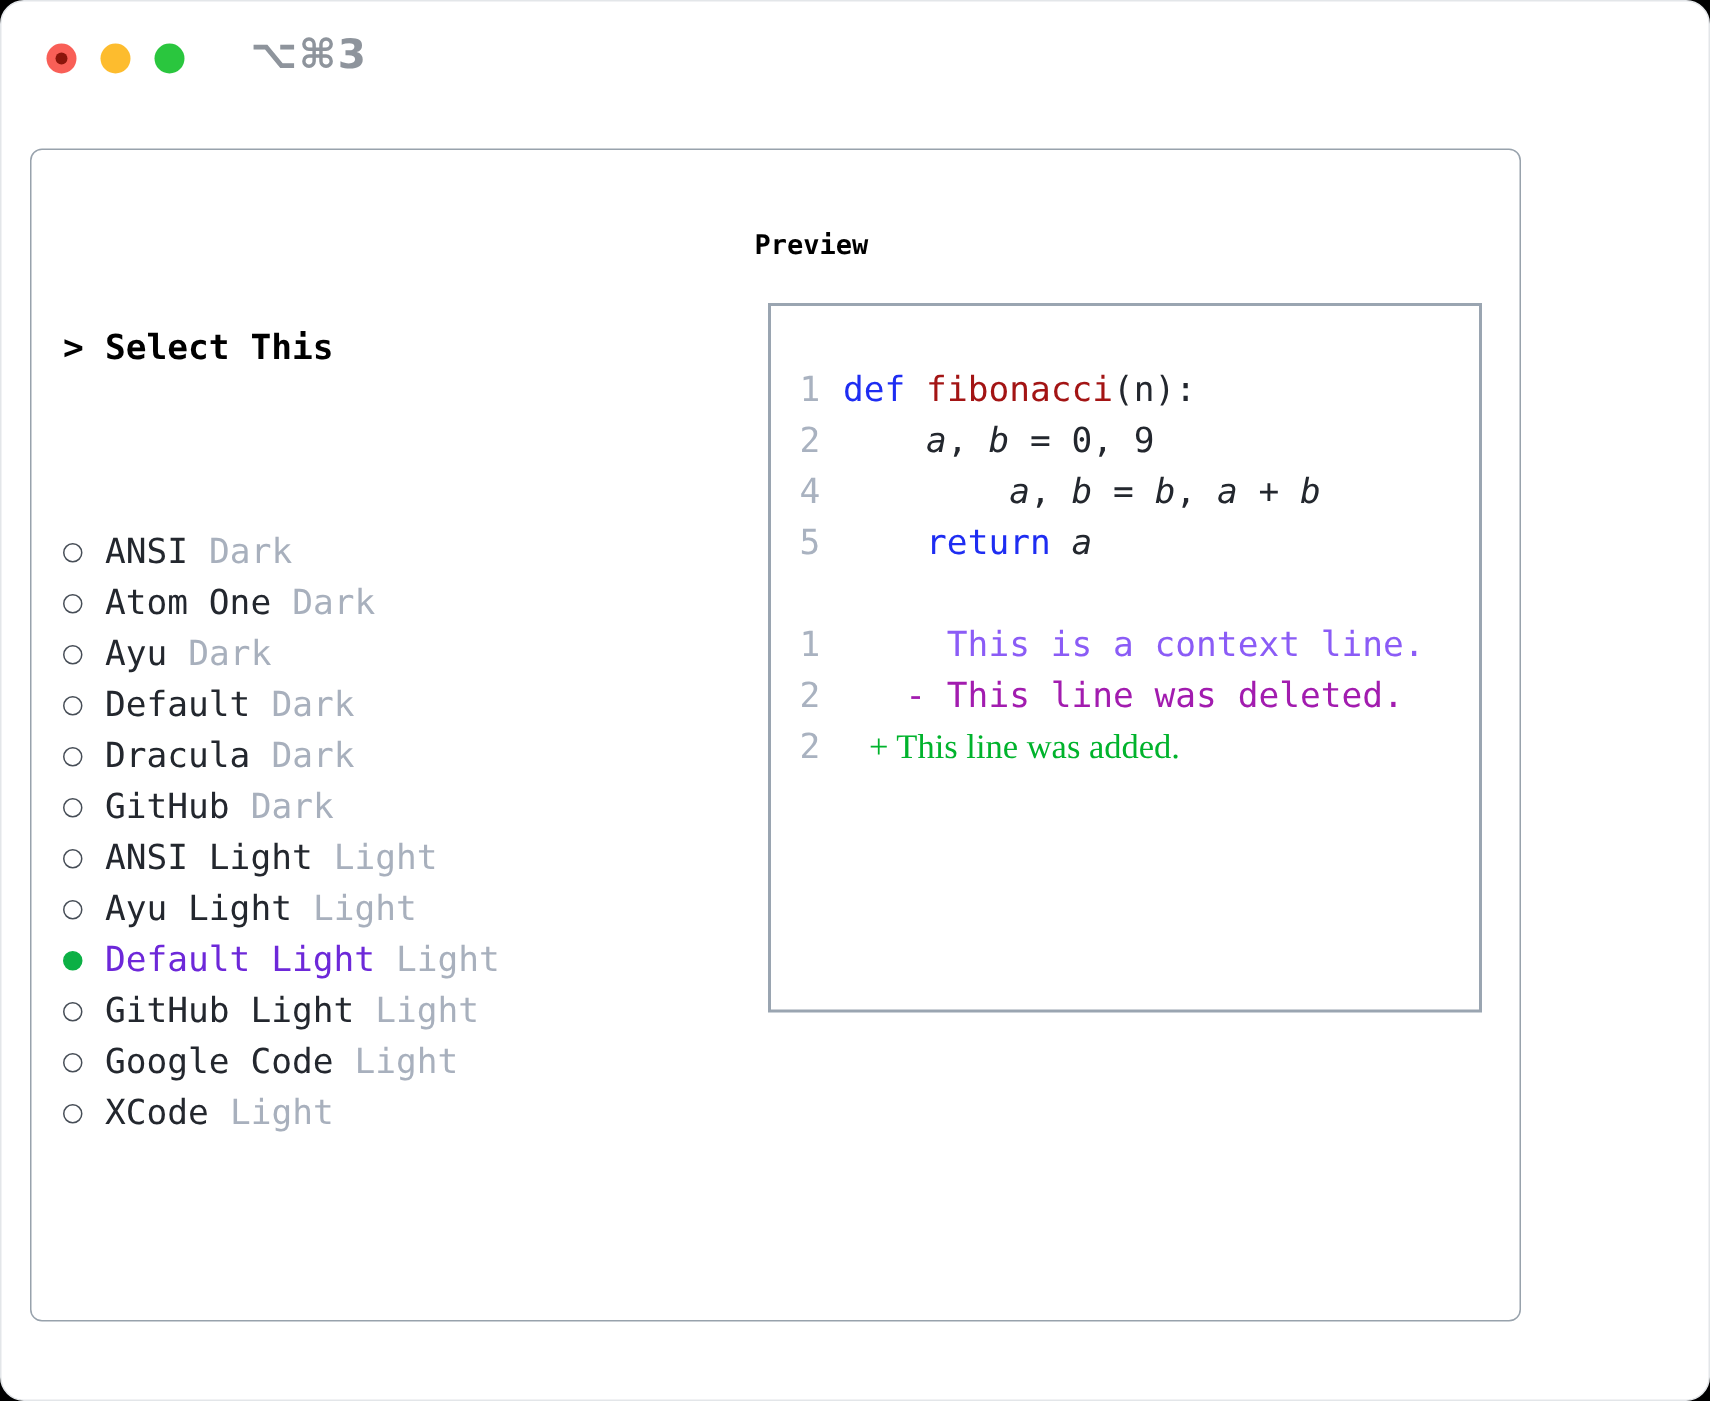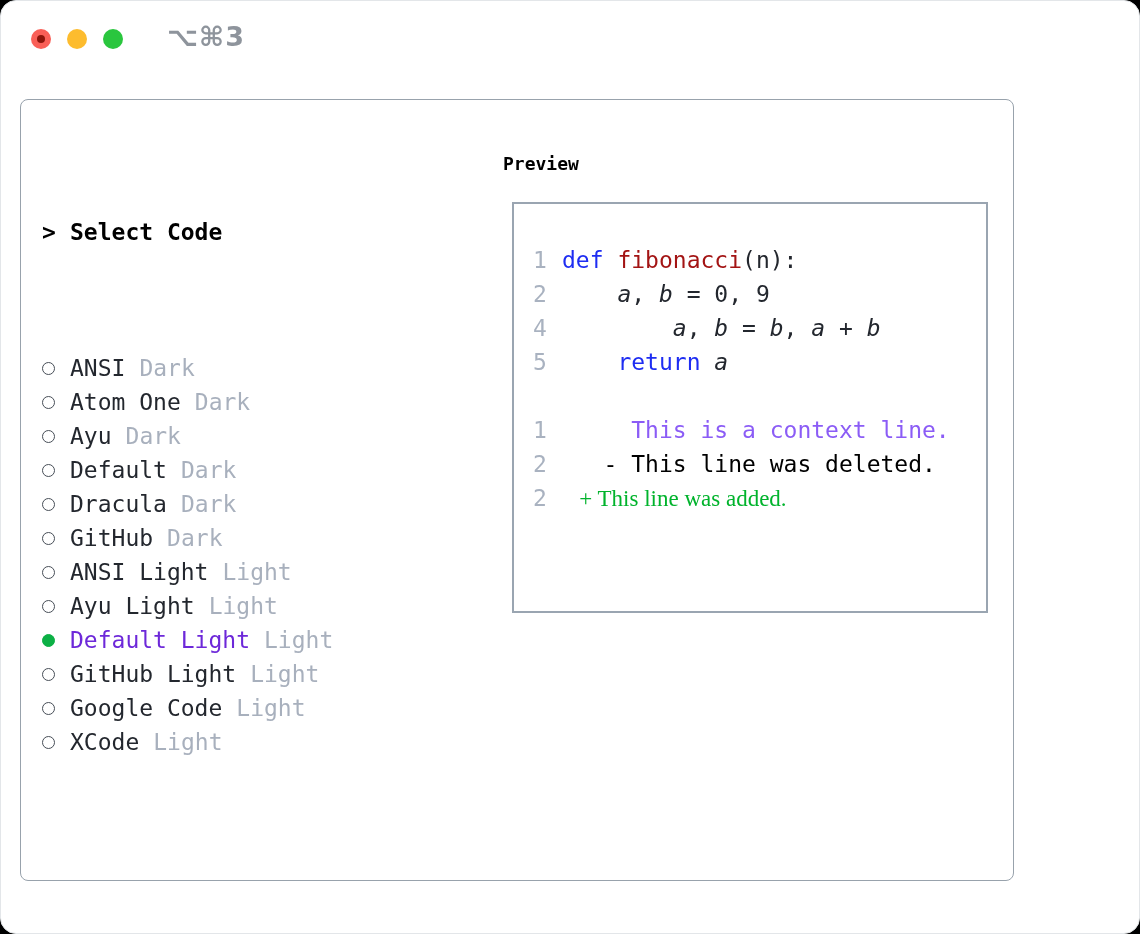--- a/index.html
+++ b/index.html
@@ -57,32 +57,32 @@
   .theme-name.selected { color: #6d28d9; }
   .variant { color: #a8b0bd; margin-left: 14px; }
   .spacer { height: 34px; }
 
   .preview-label {
     position: absolute; left: 482px; top: 47px;
     font-size: 18px; line-height: 34px; font-weight: bold; color: #000;
   }
   .preview-box {
     position: absolute; left: 491px; top: 102px;
-    width: 476px; height: 411px;
+    width: 476px; height: 473px;
     border: 2px solid #9aa5b1; background: #fff;
     padding: 39px 0 0 19px;
   }
   .code-line { white-space: pre; font-size: 23px; line-height: 34px; color: #23272e; }
   .lineno { display: inline-block; width: 29px; color: #a9b2c0; }
   .c-kw  { color: #1e2df2; }
   .c-fn  { color: #a31414; }
   .c-var { font-style: italic; color: #23272e; }
   .c-plain { color: #23272e; }
   .c-ctx { color: #8b5cf6; }
-  .c-del { color: #000000; }
+  .c-del { color: #a21caf; }
   .c-add { color: #00b32c; font-family: Liberation Serif, serif; }
 </style>
 </head>
 <body>
 
 <div class="window">
 
   <div class="titlebar">
     <div class="lights">
       <div class="light light-close"></div>
@@ -90,21 +90,21 @@
       <div class="light light-zoom"></div>
     </div>
     <div class="title-combo">⌥⌘3</div>
   </div>
 
   <div class="panel">
 
     <div class="left-col">
       <div class="row">
         <span class="marker prompt">&gt;</span>
-        <span class="hdr-label">Select Code</span>
+        <span class="hdr-label">Select This</span>
       </div>
 
       <div id="theme-list"><div class="row"><span class="marker"><span class="circle"></span></span><span class="theme-name">ANSI</span><span class="variant">Dark</span></div><div class="row"><span class="marker"><span class="circle"></span></span><span class="theme-name">Atom One</span><span class="variant">Dark</span></div><div class="row"><span class="marker"><span class="circle"></span></span><span class="theme-name">Ayu</span><span class="variant">Dark</span></div><div class="row"><span class="marker"><span class="circle"></span></span><span class="theme-name">Default</span><span class="variant">Dark</span></div><div class="row"><span class="marker"><span class="circle"></span></span><span class="theme-name">Dracula</span><span class="variant">Dark</span></div><div class="row"><span class="marker"><span class="circle"></span></span><span class="theme-name">GitHub</span><span class="variant">Dark</span></div><div class="row"><span class="marker"><span class="circle"></span></span><span class="theme-name">ANSI Light</span><span class="variant">Light</span></div><div class="row"><span class="marker"><span class="circle"></span></span><span class="theme-name">Ayu Light</span><span class="variant">Light</span></div><div class="row"><span class="marker"><span class="circle filled"></span></span><span class="theme-name selected">Default Light</span><span class="variant">Light</span></div><div class="row"><span class="marker"><span class="circle"></span></span><span class="theme-name">GitHub Light</span><span class="variant">Light</span></div><div class="row"><span class="marker"><span class="circle"></span></span><span class="theme-name">Google Code</span><span class="variant">Light</span></div><div class="row"><span class="marker"><span class="circle"></span></span><span class="theme-name">XCode</span><span class="variant">Light</span></div></div>
 
       <div class="spacer"></div>
 
       
 
       
 

